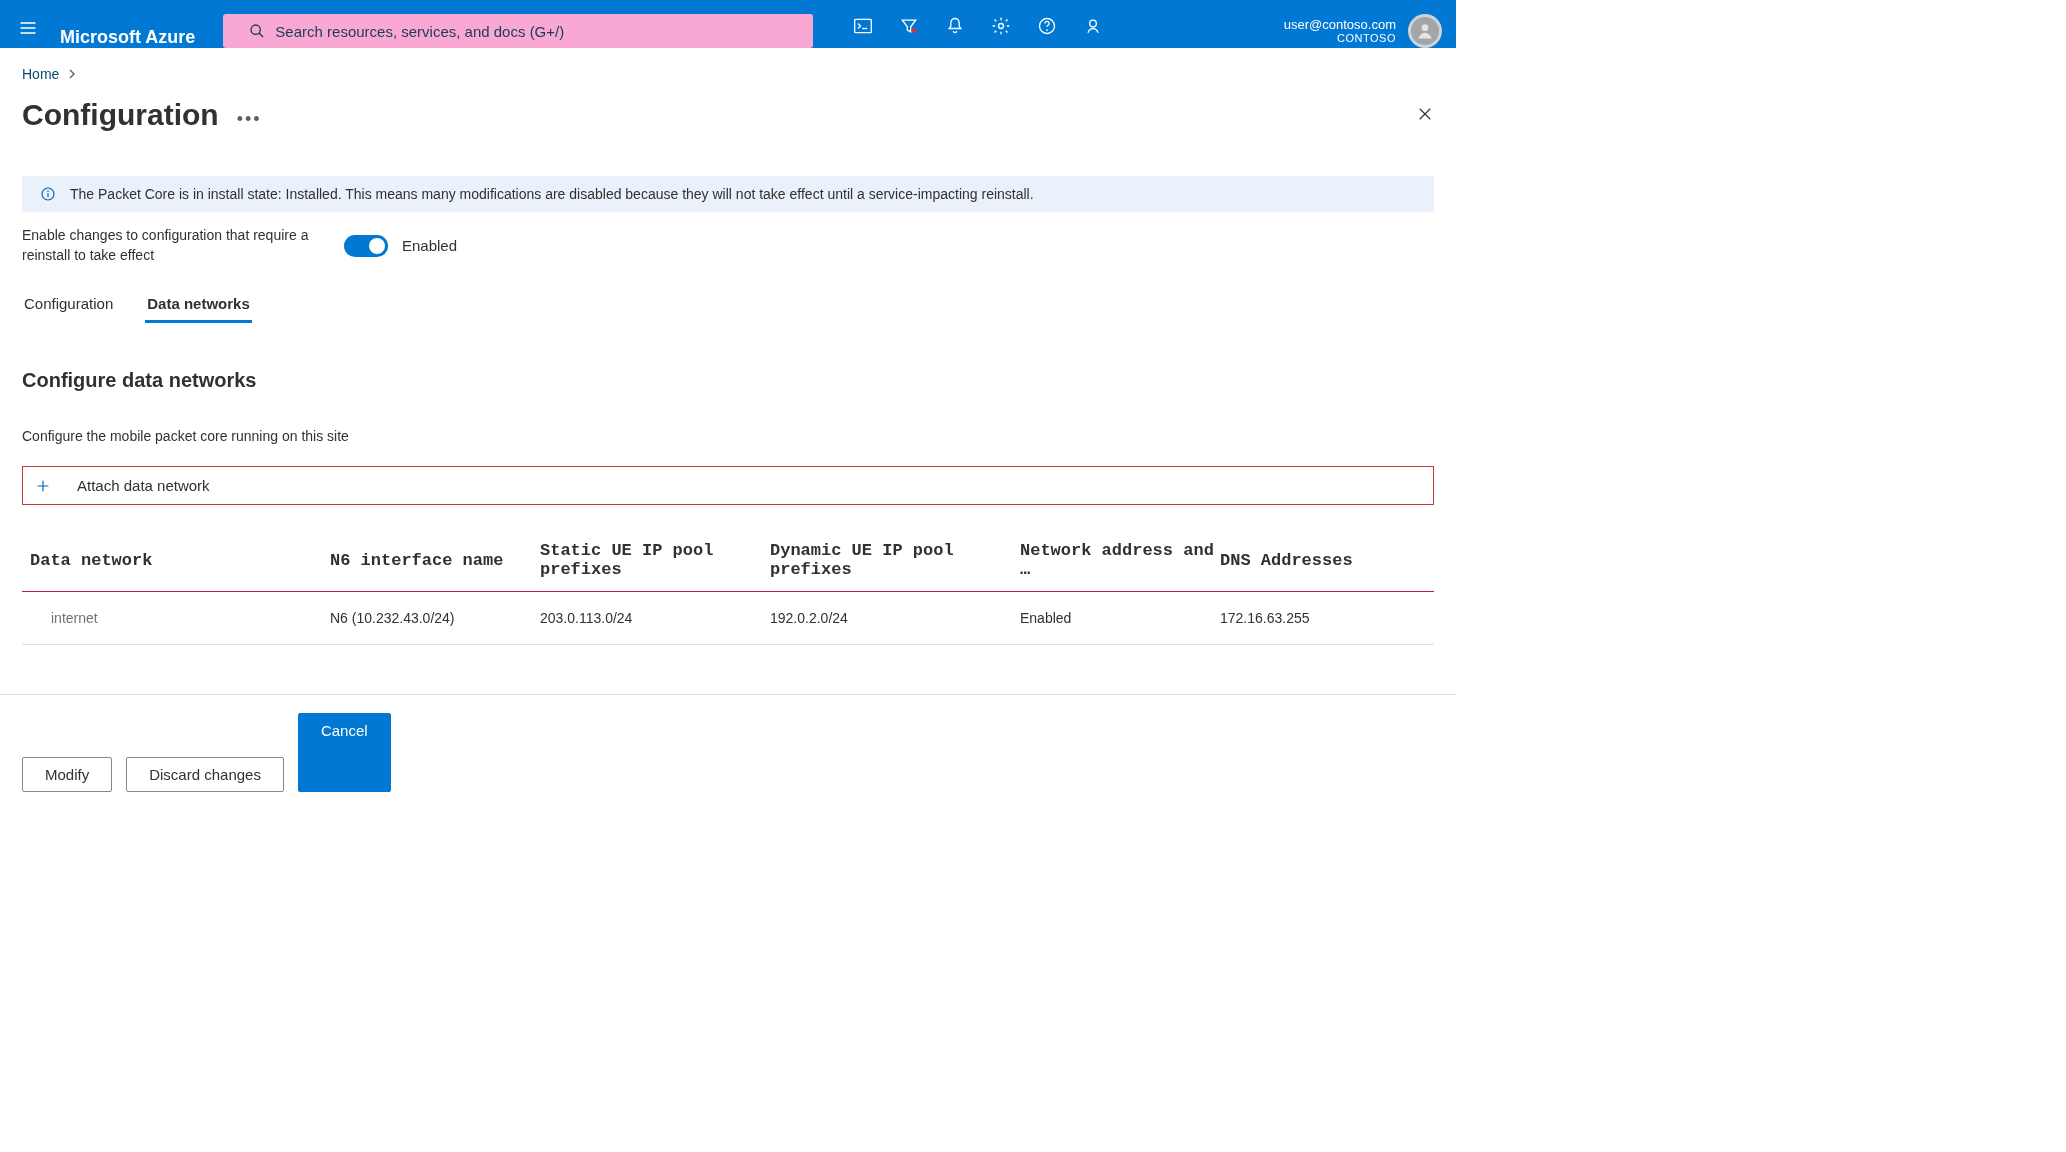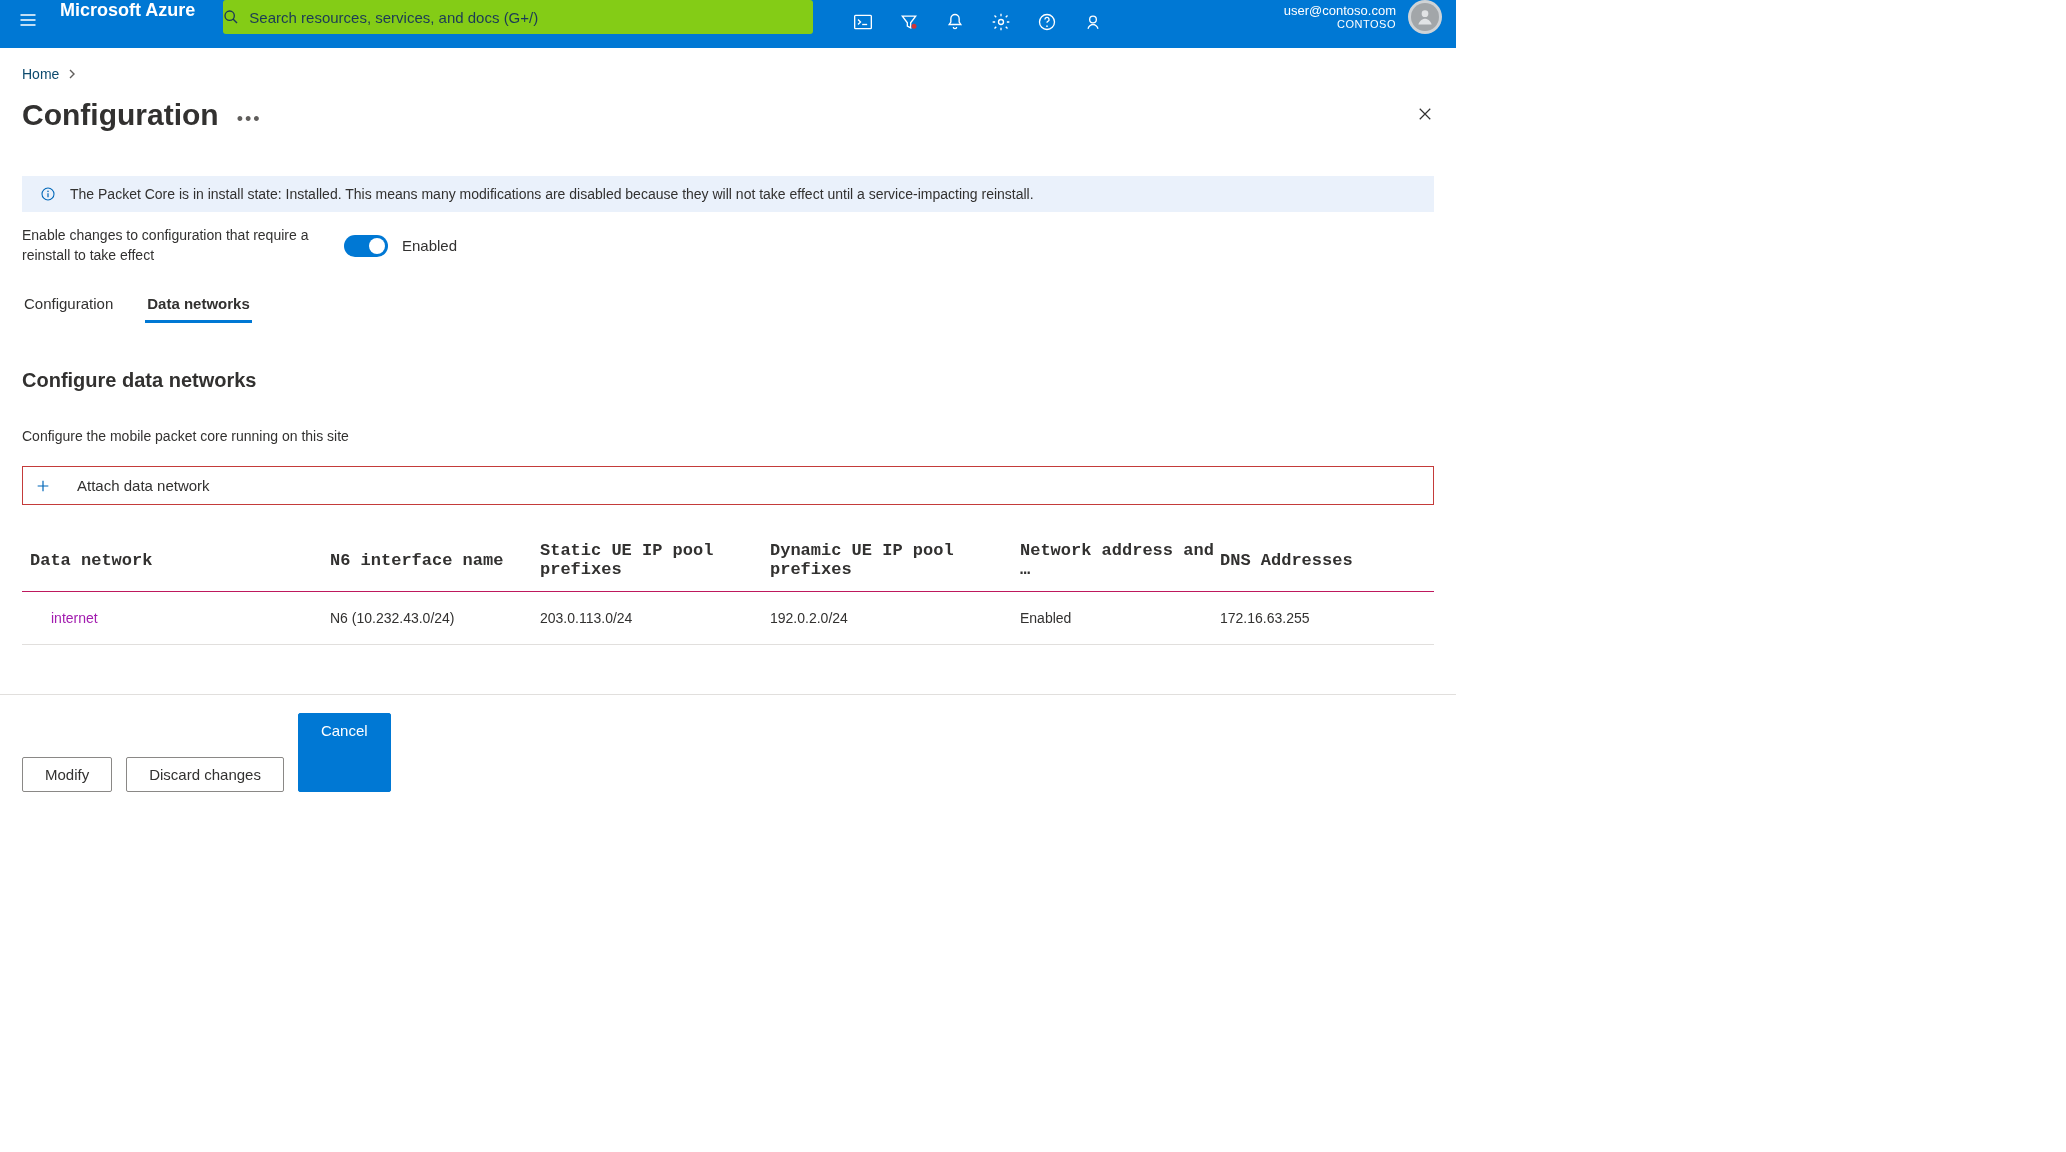--- a/index.html
+++ b/index.html
@@ -1,24 +1,24 @@
 <!DOCTYPE html>
 <html><head>
 <meta charset="utf-8">
 <style>
   * { box-sizing: border-box; margin: 0; padding: 0; }
   html, body { font-family: "Segoe UI", Arial, sans-serif; font-size: 14px; color: #323130; background:#fff; }
   body { width: 1456px; height: 810px; overflow: hidden; display:flex; flex-direction:column; }
 
   
-  .topbar { background:#0078d4; height:48px; display:flex; align-items:flex-start; color:#fff; padding:0 8px; }
+  .topbar { background:#0078d4; height:48px; display:flex; align-items:flex-end; color:#fff; padding:0 8px; }
   .hamburger { width:40px; height:40px; display:flex; align-items:center; justify-content:center; cursor:pointer; }
   .hamburger svg { width:20px; height:20px; }
   .logo { font-size:18px; font-weight:600; margin:0 28px 0 12px; white-space:nowrap; }
-  .searchbox { flex: 0 0 590px; background:#84cc16; border-radius:3px; height:34px; display:flex; align-items:center; padding:0 0; color:#1b3a57; }
+  .searchbox { flex: 0 0 590px; background:#f9a8d4; border-radius:3px; height:34px; display:flex; align-items:center; padding:0 26px; color:#1b3a57; }
   .searchbox svg { width:16px; height:16px; flex-shrink:0; }
   .searchbox input { border:none; background:transparent; outline:none; font-size:15px; color:#000; margin-left:10px; width:100%; }
   .searchbox input::placeholder { color:#1b3a57; }
   .top-icons { display:flex; align-items:center; gap:2px; margin-left:28px; }
   .top-icon { width:44px; height:44px; display:flex; align-items:center; justify-content:center; cursor:pointer; }
   .top-icon svg { width:20px; height:20px; }
   .account { margin-left:auto; display:flex; align-items:center; gap:12px; padding-right:6px; }
   .account-text { text-align:right; line-height:1.2; }
   .acct-email { font-size:13px; }
   .acct-org   { font-size:11px; letter-spacing:0.5px; }
@@ -57,21 +57,21 @@
   .section-desc  { margin-top:36px; font-size:14px; }
 
   .attach-btn { display:inline-flex; align-items:center; gap:26px; border:1.5px solid #c43b3a; padding:10px 22px 10px 12px; margin-top:22px; cursor:pointer; font-size:15px; }
   .attach-btn svg { width:16px; height:16px; color:#0067b8; }
 
   
   .table { margin-top:24px; }
   .thead, .trow { display:grid; grid-template-columns: 300px 210px 230px 250px 200px 1fr; align-items:center; }
   .thead { font-weight:600; font-size:17px; padding:12px 8px; border-bottom:1px solid #be185d;font-family:Liberation Mono, monospace; }
   .trow { padding:18px 8px; border-bottom:1px solid #e1dfdd; font-size:14px; }
-  .trow .link { color:#a21caf; cursor:pointer;padding-left:21px; }
+  .trow .link { color:#737373; cursor:pointer;padding-left:21px; }
 
   
   .footer { border-top:1px solid #e1dfdd; padding:18px 22px; display:flex; gap:14px; margin-top:auto; }
   .btn { padding:8px 22px; font-size:15px; border-radius:2px; cursor:pointer; }
   .btn-default { background:#fff; border:1px solid #8a8886;margin-top:44px; }
   .btn-primary { background:#0078d4; border:1px solid #0078d4; color:#fff; }
 
 </style>
 </head>
 <body>

